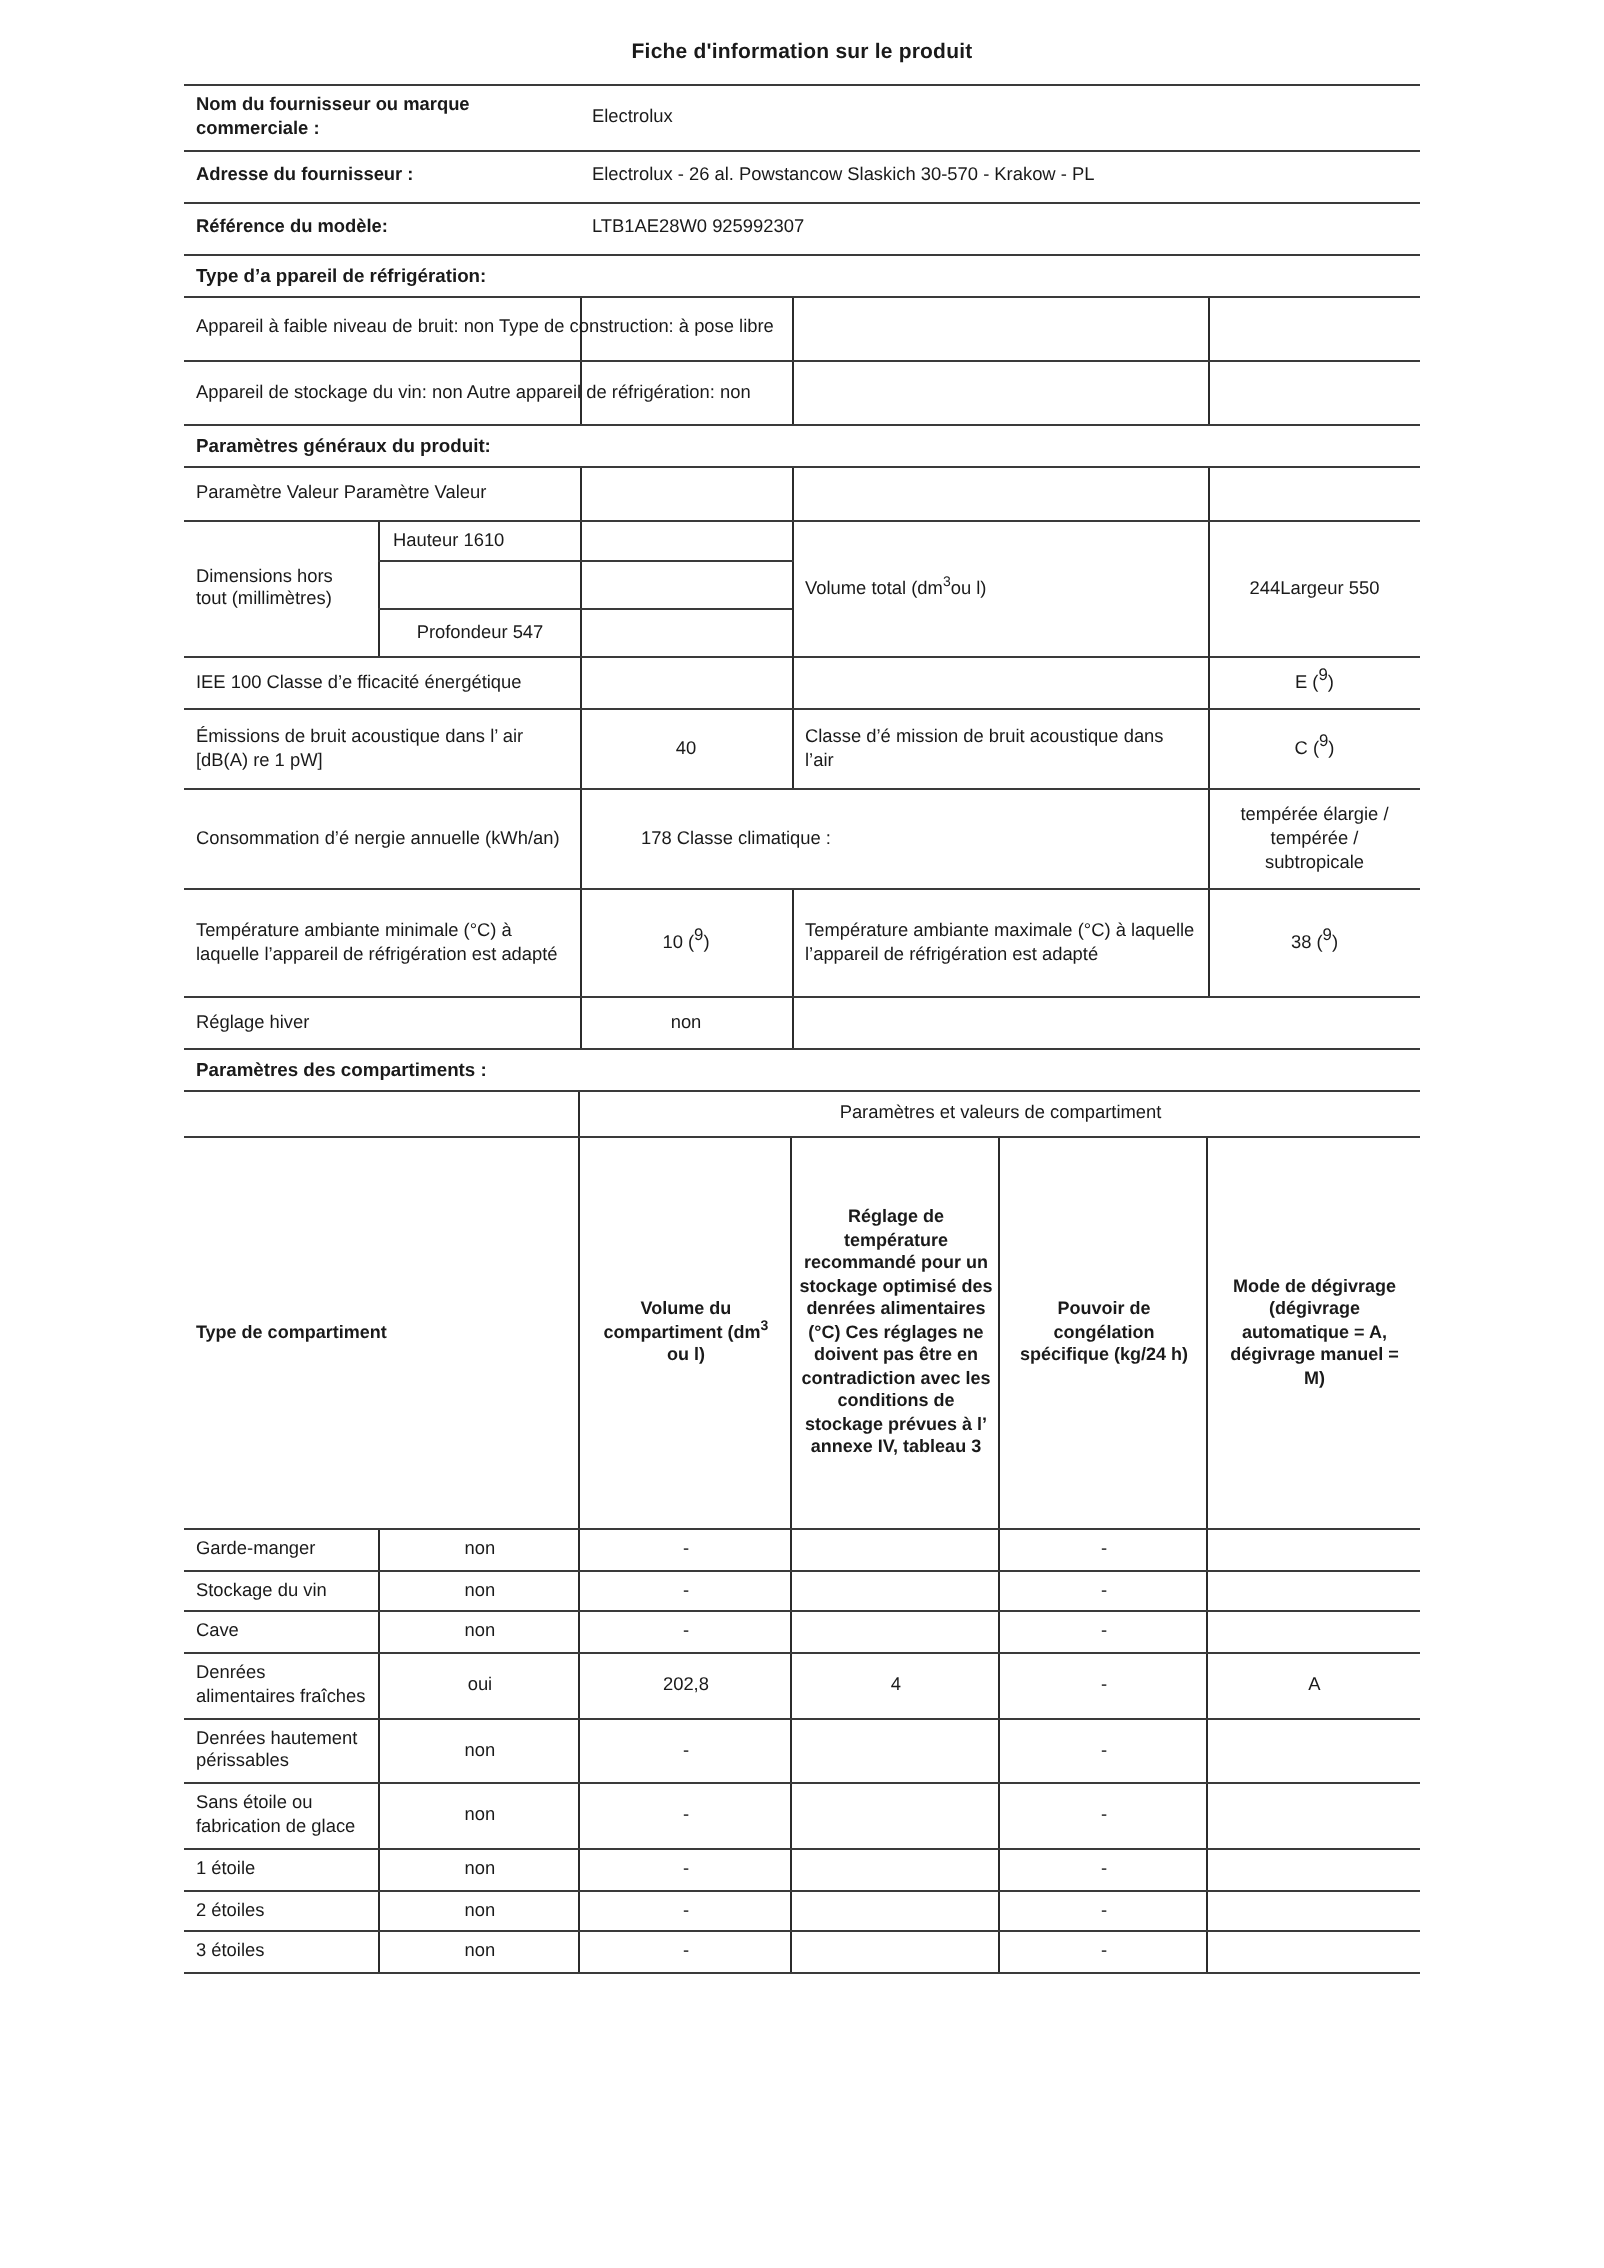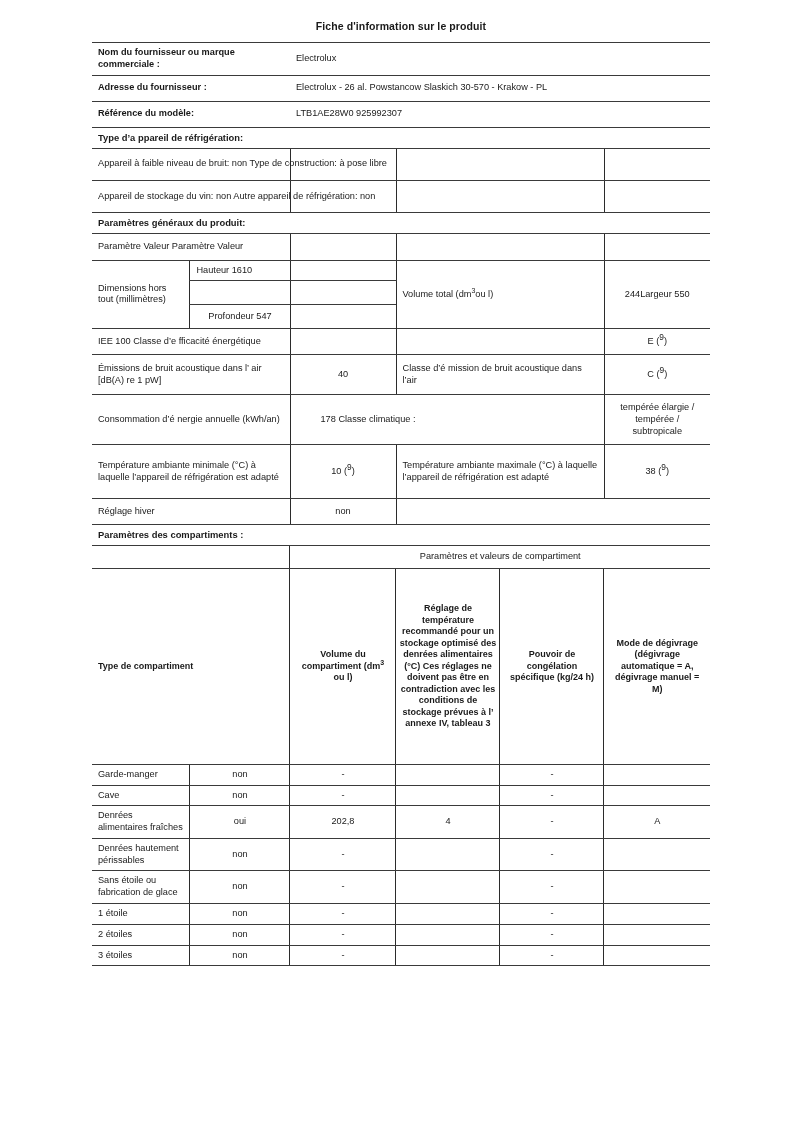--- a/index.html
+++ b/index.html
@@ -210,20 +210,28 @@
 
     <tr>
           <td class="rule-bot l">Garde-manger</td>
           <td class="rule-bot vl c">non</td>
           <td class="rule-bot vl c">-</td>
           <td class="rule-bot vl c"></td>
           <td class="rule-bot vl c">-</td>
           <td class="rule-bot vl c"></td>
         </tr>
         <tr>
+          <td class="rule-bot l">Stockage du vin</td>
+          <td class="rule-bot vl c">non</td>
+          <td class="rule-bot vl c">-</td>
+          <td class="rule-bot vl c"></td>
+          <td class="rule-bot vl c">-</td>
+          <td class="rule-bot vl c"></td>
+        </tr>
+        <tr>
           <td class="rule-bot l">Cave</td>
           <td class="rule-bot vl c">non</td>
           <td class="rule-bot vl c">-</td>
           <td class="rule-bot vl c"></td>
           <td class="rule-bot vl c">-</td>
           <td class="rule-bot vl c"></td>
         </tr>
         <tr>
           <td class="rule-bot l">Denrées alimentaires fraîches</td>
           <td class="rule-bot vl c">oui</td>

